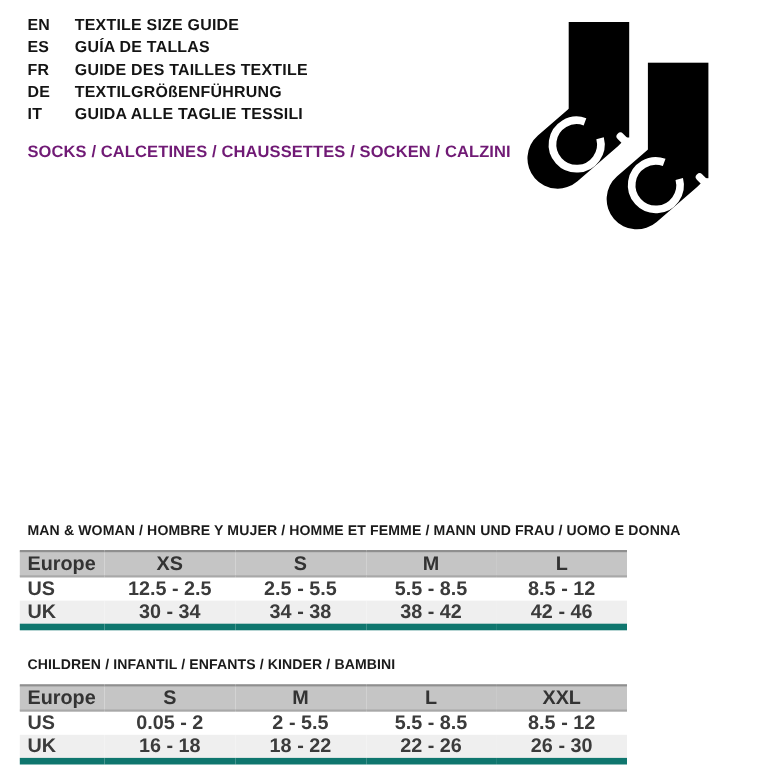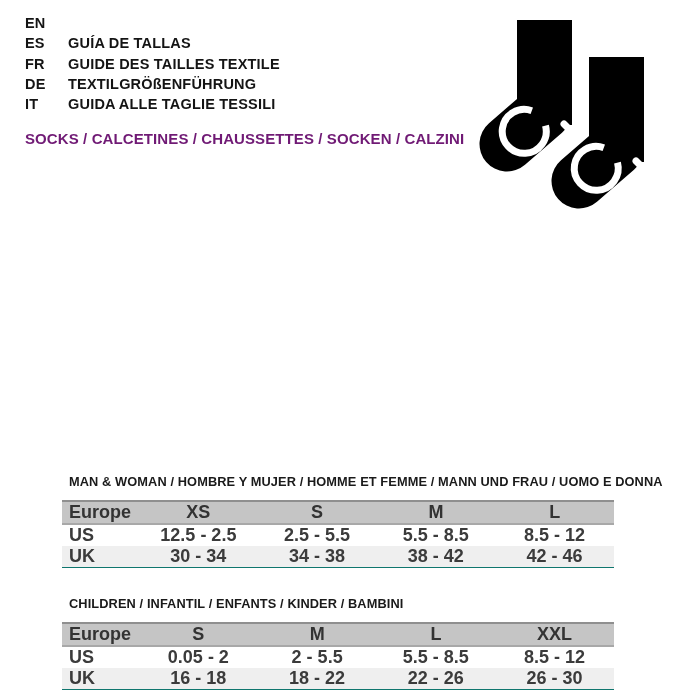--- a/index.html
+++ b/index.html
@@ -10,46 +10,47 @@
   }
   
   .lang-block { position:absolute; left:25px; top:13px; }
   .lang-row { display:flex; font-weight:bold; font-size:14.5px; line-height:20.3px; letter-spacing:0.2px; color:#141414; }
   .lang-code { width:43px; }
   
   .category { position:absolute; left:25px; top:130px; font-weight:bold; font-size:15px; letter-spacing:0.1px; color:#701a75; }
   
   .socks { position:absolute; left:477px; top:20px; width:180px; height:195px; }
   
-  .tbl-section { position:absolute; left:18px; width:552px;margin-left:44px; }
+  .tbl-section { position:absolute; left:18px; width:552px; }
   .tbl-section1 { top:474px; }
   .tbl-section2 { top:596px; }
   .tbl-title { font-weight:bold; font-size:12.8px; letter-spacing:0.1px; margin:0 0 11px 7px; color:#1a1a1a; white-space:nowrap; }
   table.size-table { border-collapse:collapse; width:552px; table-layout:fixed; }
   table.size-table col.c-region { width:77px; }
   table.size-table th, table.size-table td {
     font-size:18px; font-weight:bold; height:20px; padding:0;
     text-align:center; color:#3b3b3b; white-space:nowrap;
   }
   table.size-table thead th {
     background:#c5c5c5; height:17px; color:#333333;
     border-top:2px solid #8f8f8f; border-bottom:2px solid #a8a8a8;
   }
   table.size-table th:first-child, table.size-table td:first-child { text-align:left; padding-left:7px; }
   table.size-table tbody tr.alt { background:#efefef; }
-  table.size-table tbody tr:last-child { border-bottom:1px solid #0f766e; }
+  table.size-table tbody tr:last-child { border-bottom:6px solid #0f766e; }
 </style>
 </head>
 <body>
 
 <div class="stage">
 
   <div class="lang-block">
     <div class="lang-row">
       <span class="lang-code">EN</span>
+      <span class="lang-title">TEXTILE SIZE GUIDE</span>
     </div>
     <div class="lang-row">
       <span class="lang-code">ES</span>
       <span class="lang-title">GUÍA DE TALLAS</span>
     </div>
     <div class="lang-row">
       <span class="lang-code">FR</span>
       <span class="lang-title">GUIDE DES TAILLES TEXTILE</span>
     </div>
     <div class="lang-row">

